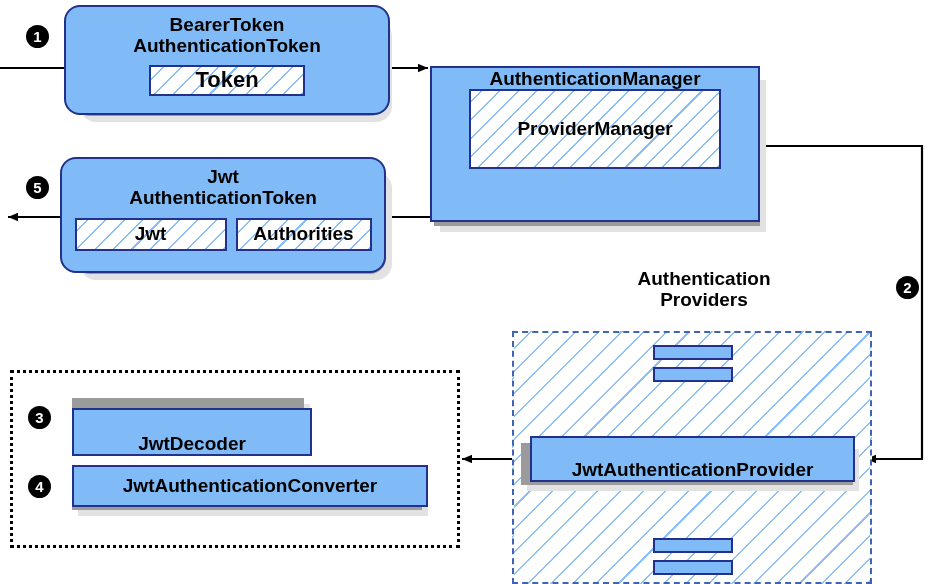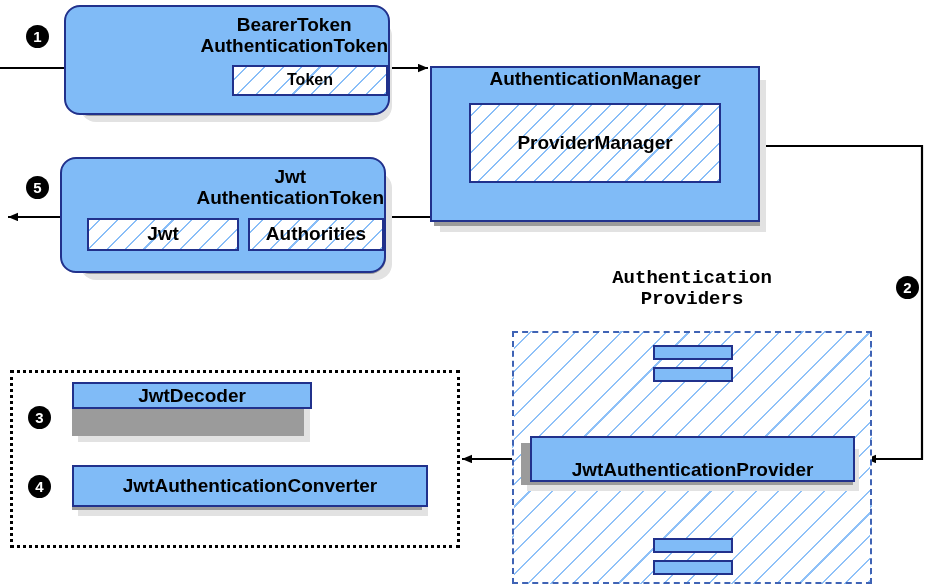--- a/index.html
+++ b/index.html
@@ -33,21 +33,20 @@
     border: 2px solid #21318C;
     color: #000000;
     font-weight: bold;
     display: flex;
     flex-direction: column;
     align-items: center;
     z-index: 5;
   }
   .node.rounded {
     border-radius: 16px;
-    align-items: flex-end;
   }
   
   .shadow-a, .shadow-b {
     position: absolute;
     z-index: 2;
   }
   .shadow-a { background: #9b9b9b; }
   .shadow-b { background: #e2e2e2; }
   .shadow-a.rounded, .shadow-b.rounded { border-radius: 16px; }
 
@@ -125,21 +124,21 @@
   .mini-bar {
     position: absolute;
     box-sizing: border-box;
     background: #80BBF7;
     border: 2px solid #21318C;
     z-index: 5;
   }
 
   
   .t19 { font-size: 19px; }
-  .t18 { font-size: 16px; }
+  .t18 { font-size: 22px; }
 </style>
 </head>
 <body>
 
 <div id="diagram">
 
   <svg id="svg-layer" viewBox="0 0 932 584" xmlns="http://www.w3.org/2000/svg">
     <defs>
       <marker id="arrow-right" markerWidth="11" markerHeight="11" refX="10" refY="4.2" orient="auto" markerUnits="userSpaceOnUse">
         <path d="M0,0 L10,4.2 L0,8.4 z" fill="#000000"></path>
@@ -172,21 +171,21 @@
     <line x1="691" y1="492" x2="691" y2="532" stroke="#000000" stroke-width="3.4" marker-start="url(#arrow-v-start)" marker-end="url(#arrow-v-end)"></line>
   </svg>
 
   <div class="badge" style="left:26px; top:25px;">1</div>
   <div class="badge" style="left:896px; top:276px;">2</div>
   <div class="badge" style="left:28px; top:406px;">3</div>
   <div class="badge" style="left:28px; top:475px;">4</div>
   <div class="badge" style="left:26px; top:176px;">5</div>
 
   <div class="region providers" style="left:512px; top:331px; width:360px; height:253px;"></div>
-  <div class="region-label t19" style="left:572px; top:268px; width:240px;font-family:Liberation Mono, monospace;">Authentication
+  <div class="region-label t19" style="left:584px; top:268px; width:240px;">Authentication
 Providers</div>
 
   <div class="mini-bar" style="left:653px; top:345px; width:80px; height:15px;"></div>
   <div class="mini-bar" style="left:653px; top:367px; width:80px; height:15px;"></div>
 
   <div class="mini-bar" style="left:653px; top:538px; width:80px; height:15px;"></div>
   <div class="mini-bar" style="left:653px; top:560px; width:80px; height:15px;"></div>
 
   <div class="region beans" style="left:10px; top:370px; width:450px; height:178px;"></div>
 
@@ -195,21 +194,21 @@
   <div class="node rounded" style="left:64px; top:5px; width:326px; height:110px;">
     <div class="node-title t19" style="margin-top:7px;">BearerToken
 AuthenticationToken</div>
     <div class="hatch-box t18" style="width:156px; height:31px; margin-top:8px;">Token</div>
   </div>
 
   <div class="shadow-b" style="left:440px; top:80px; width:326px; height:152px;"></div>
   <div class="shadow-a" style="left:434px; top:74px; width:326px; height:152px;"></div>
   <div class="node" style="left:430px; top:66px; width:330px; height:156px;">
     <div class="node-title t19" style="">AuthenticationManager</div>
-    <div class="hatch-box t19" style="width:252px; height:80px; margin-top:14px;">ProviderManager</div>
+    <div class="hatch-box t19" style="width:252px; height:80px; margin-top:0;">ProviderManager</div>
   </div>
 
   <div class="shadow-b rounded" style="left:80px; top:172px; width:312px; height:108px;"></div>
   <div class="shadow-a rounded" style="left:74px; top:166px; width:312px; height:108px;"></div>
   <div class="node rounded" style="left:60px; top:157px; width:326px; height:116px;">
     <div class="node-title t19" style="margin-top:7px;">Jwt
 AuthenticationToken</div>
     <div style="display:flex; gap:9px; margin-top:9px;">
       <div class="hatch-box t19" style="width:152px; height:33px;">Jwt</div>
       <div class="hatch-box t19" style="width:136px; height:33px;">Authorities</div>
@@ -217,21 +216,21 @@
   </div>
 
   <div class="shadow-b" style="left:527px; top:449px; width:332px; height:42px;"></div>
   <div class="shadow-a" style="left:521px; top:443px; width:332px; height:42px;"></div>
   <div class="node" style="left:530px; top:436px; width:325px; height:46px; justify-content:flex-end;">
     <div class="node-title t19">JwtAuthenticationProvider</div>
   </div>
 
   <div class="shadow-b" style="left:78px; top:404px; width:232px; height:38px;"></div>
   <div class="shadow-a" style="left:72px; top:398px; width:232px; height:38px;"></div>
-  <div class="node" style="left:72px; top:382px; width:240px; height:27px; justify-content:center;">
+  <div class="node" style="left:72px; top:408px; width:240px; height:48px; justify-content:flex-end;">
     <div class="node-title t19">JwtDecoder</div>
   </div>
 
   <div class="shadow-b" style="left:78px; top:478px; width:350px; height:38px;"></div>
   <div class="shadow-a" style="left:72px; top:472px; width:350px; height:38px;"></div>
   <div class="node" style="left:72px; top:465px; width:356px; height:42px; justify-content:center;">
     <div class="node-title t19">JwtAuthenticationConverter</div>
   </div>
 
 </div>

